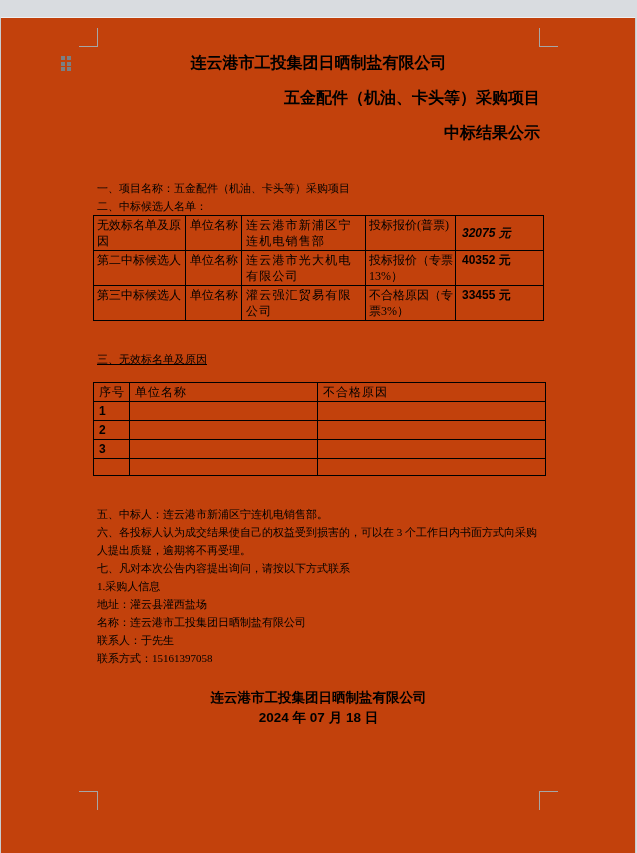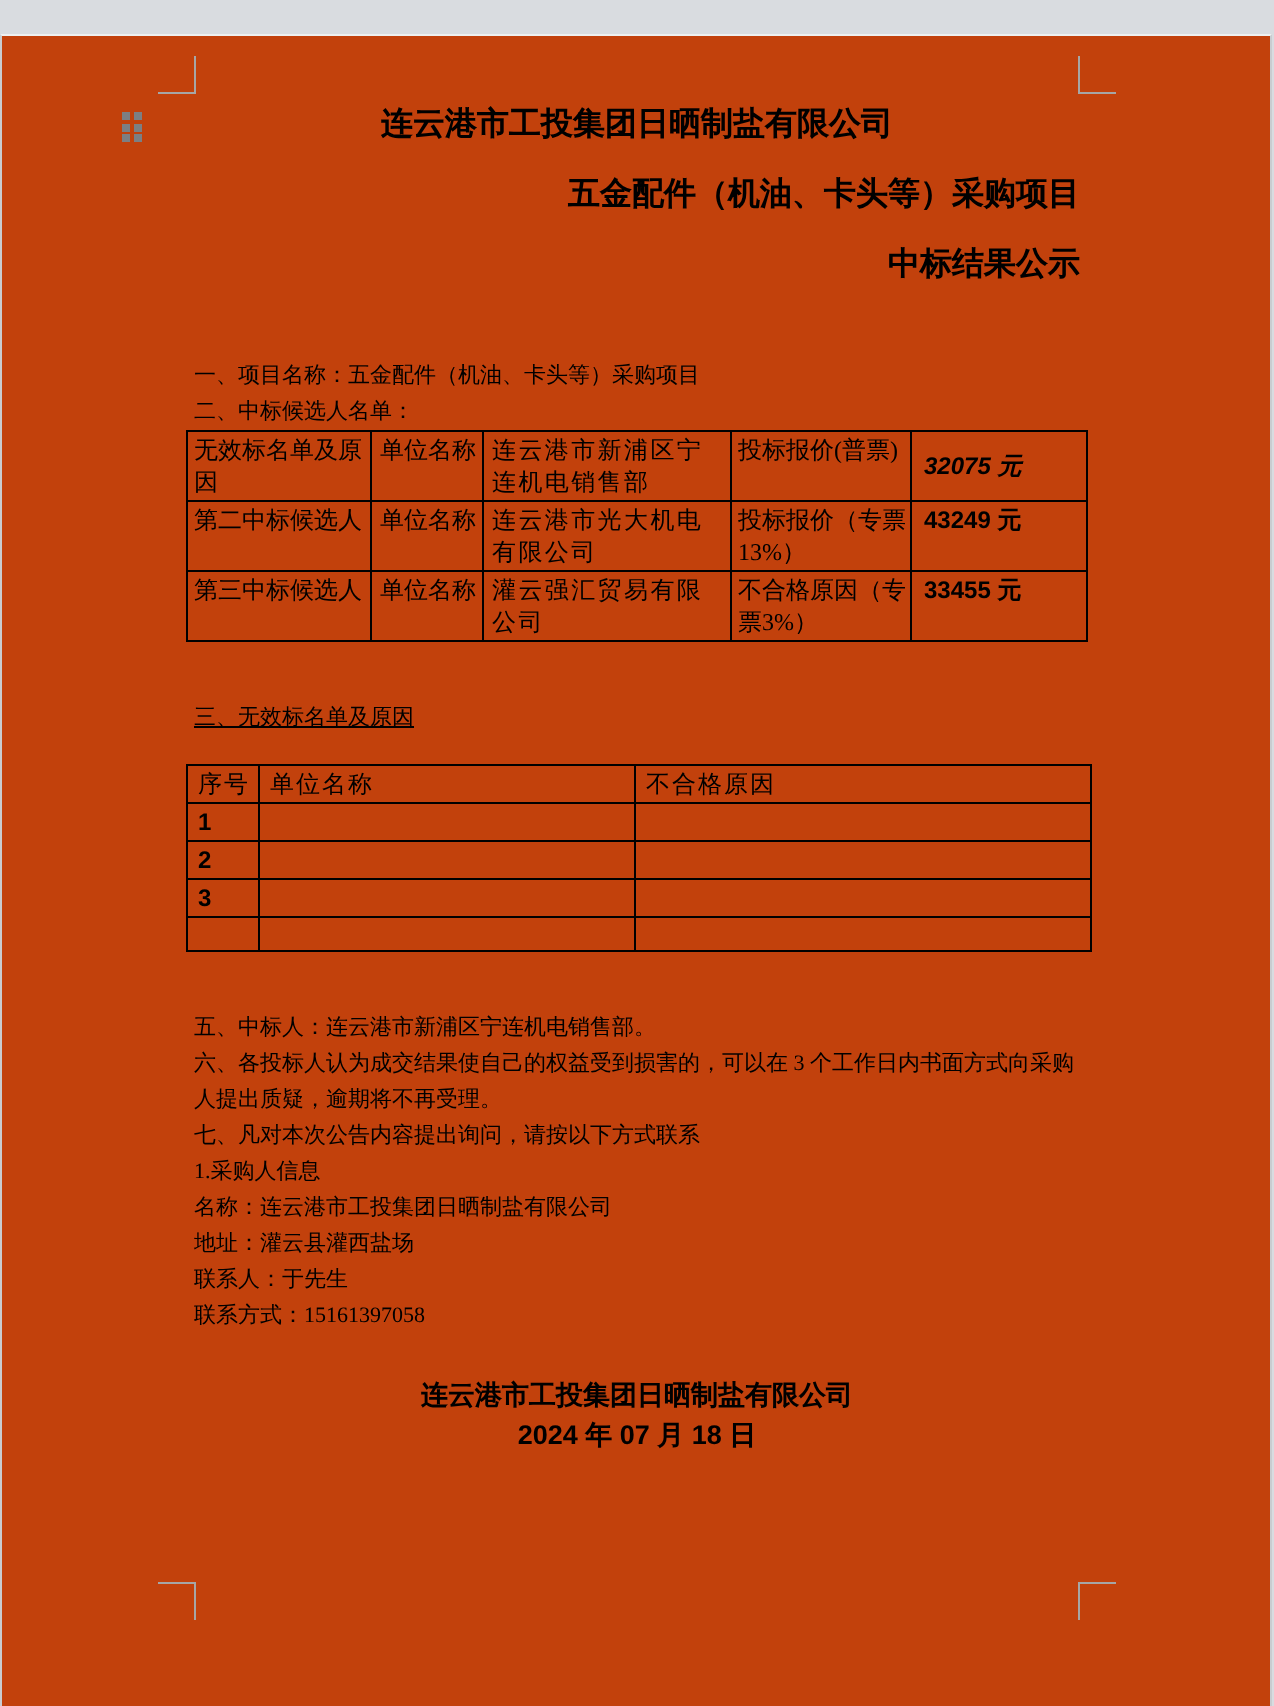--- a/index.html
+++ b/index.html
@@ -126,21 +126,21 @@
           <td class="c-label">单位名称</td>
           <td class="c-company">连云港市新浦区宁连机电销售部</td>
           <td>投标报价(普票)</td>
           <td class="c-amount v-mid">32075 元</td>
         </tr>
         <tr>
           <td>第二中标候选人</td>
           <td class="c-label">单位名称</td>
           <td class="c-company">连云港市光大机电有限公司</td>
           <td>投标报价（专票13%）</td>
-          <td class="c-amount">43249 元</td>
+          <td class="c-amount">40352 元</td>
         </tr>
         <tr>
           <td>第三中标候选人</td>
           <td class="c-label">单位名称</td>
           <td class="c-company">灌云强汇贸易有限公司</td>
           <td>不合格原因（专票3%）</td>
           <td class="c-amount">33455 元</td>
         </tr>
       </tbody>
     </table>
@@ -180,22 +180,22 @@
           <td></td>
         </tr>
       </tbody>
     </table>
 
     <p class="sec gap-winner">五、中标人：连云港市新浦区宁连机电销售部。</p>
     <p class="sec">六、各投标人认为成交结果使自己的权益受到损害的，可以在 3 个工作日内书面方式向采购人提出质疑，逾期将不再受理。</p>
     <p class="sec">七、凡对本次公告内容提出询问，请按以下方式联系</p>
 
     <p class="sec">1.采购人信息</p>
+    <p class="sec">地址：灌云县灌西盐场</p>
     <p class="sec">名称：连云港市工投集团日晒制盐有限公司</p>
-    <p class="sec">地址：灌云县灌西盐场</p>
     <p class="sec">联系人：于先生</p>
     <p class="sec">联系方式：15161397058</p>
 
     <p class="footer-company">连云港市工投集团日晒制盐有限公司</p>
     <p class="footer-date">2024 年 07 月 18 日</p>
 
   </div>
 </div>
 
 </body></html>

